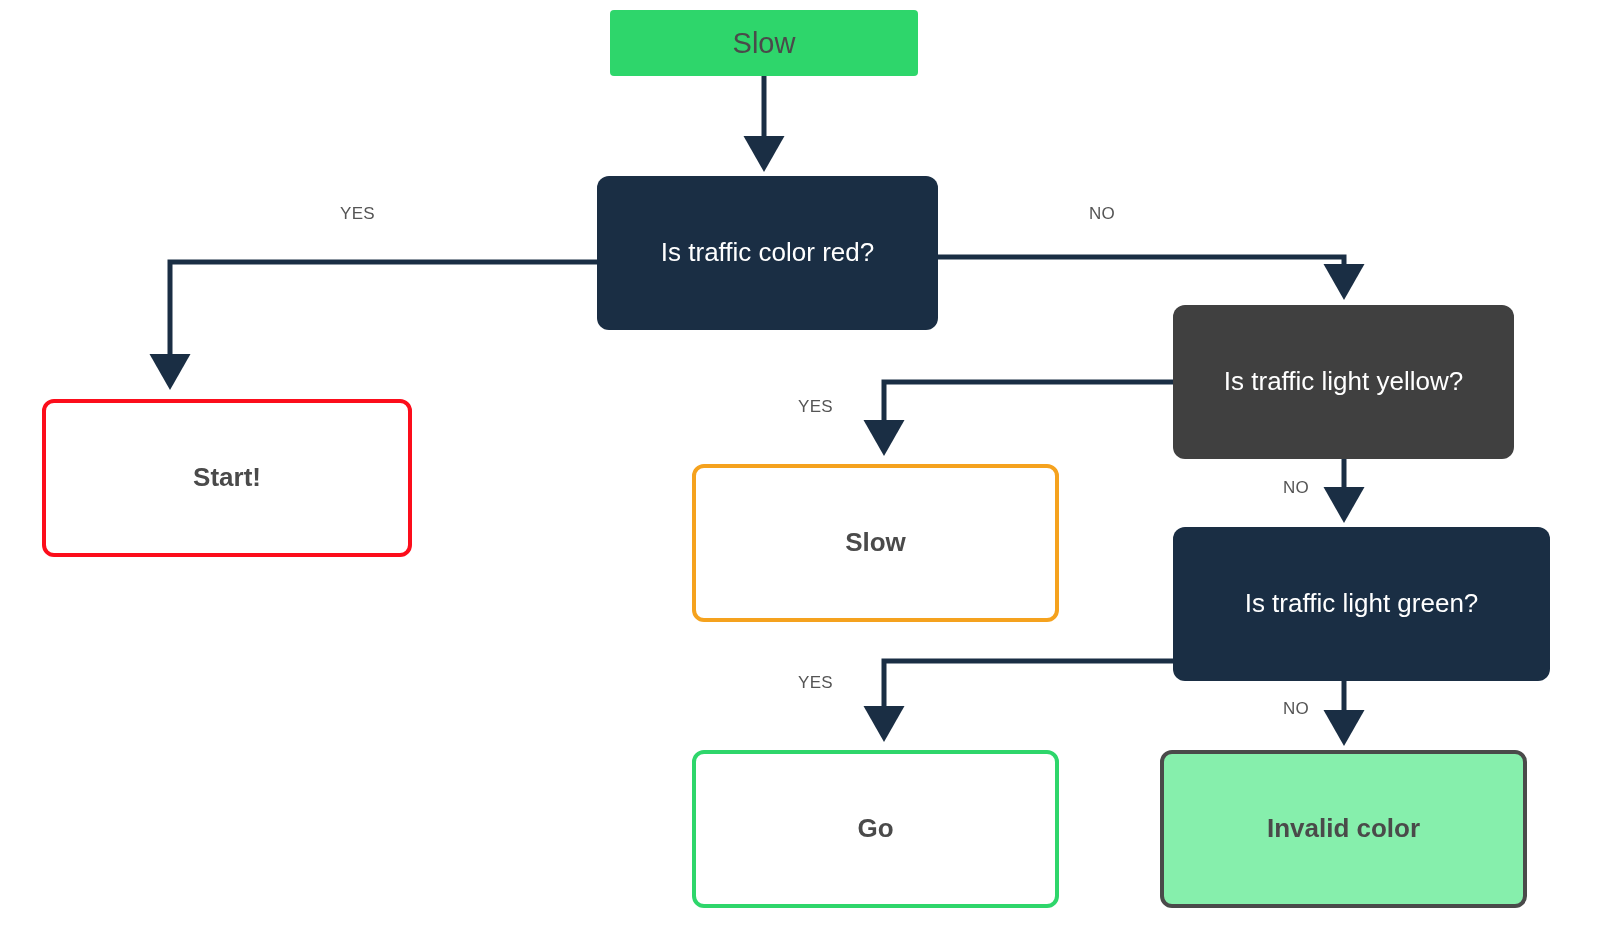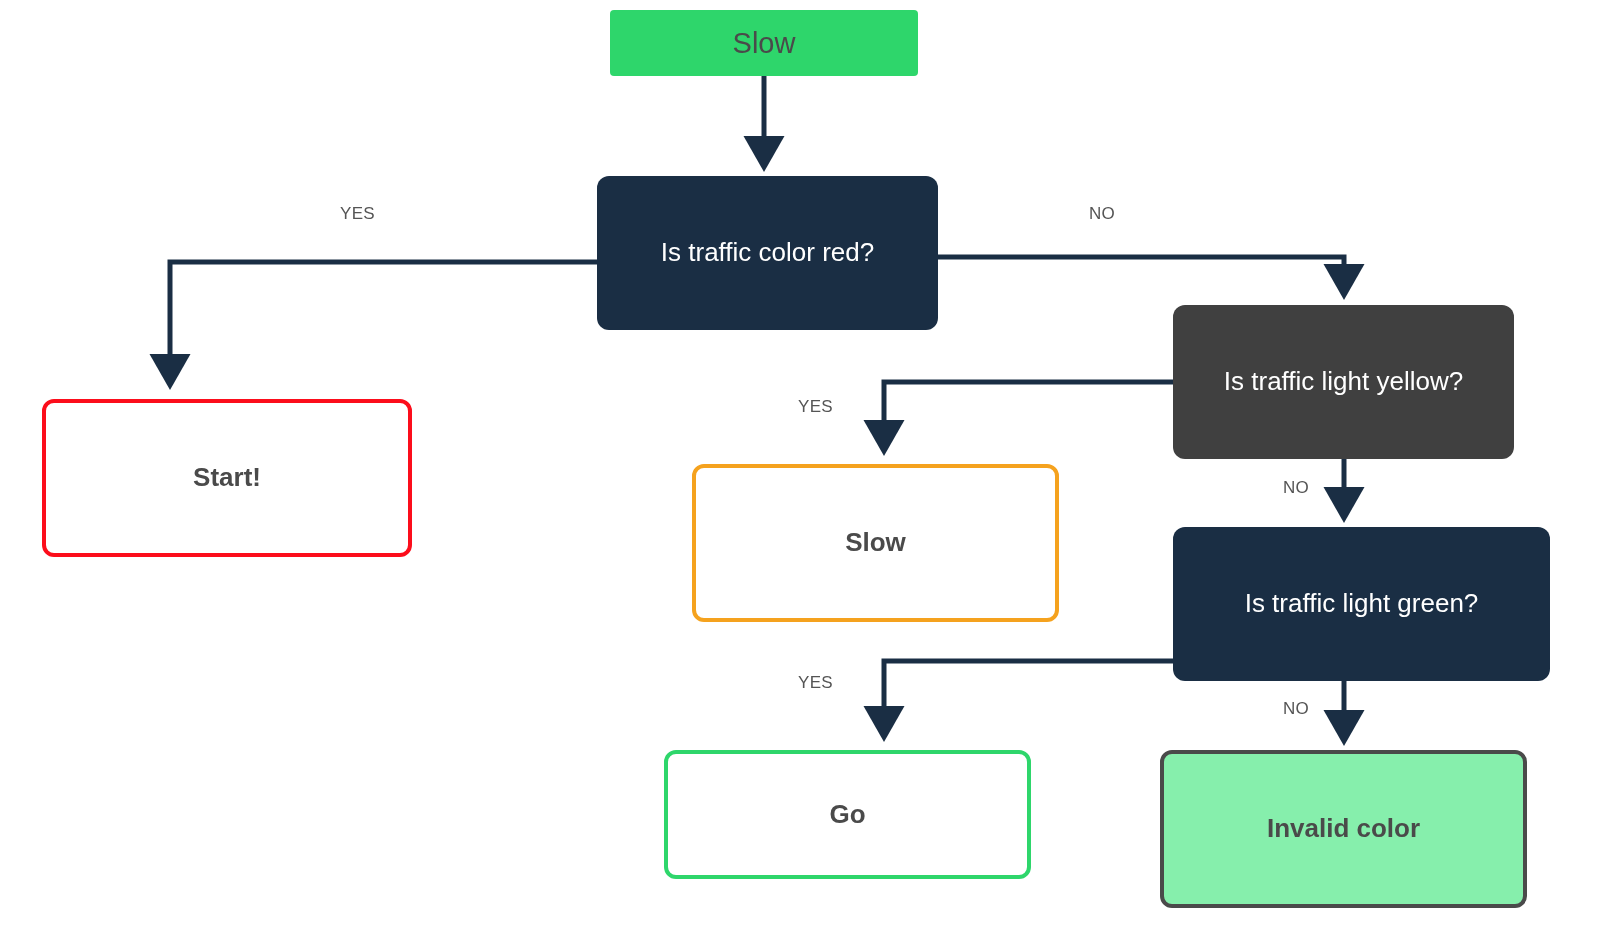--- a/index.html
+++ b/index.html
@@ -116,21 +116,21 @@
   <div class="node decision" style="left: 597px; top: 176px; width: 341px; height: 154px; background: rgb(26, 46, 68); color: rgb(255, 255, 255);">Is traffic color red?</div>
 
   <div class="node outcome stop" style="left: 42px; top: 399px; width: 370px; height: 158px; background: rgb(255, 255, 255); border-color: rgb(252, 13, 27); color: rgb(74, 74, 74);">Start!</div>
 
   <div class="node decision" style="left: 1173px; top: 305px; width: 341px; height: 154px; background: #404040; color: rgb(255, 255, 255);">Is traffic light yellow?</div>
 
   <div class="node outcome slow" style="left: 692px; top: 464px; width: 367px; height: 158px; background: rgb(255, 255, 255); border-color: rgb(245, 162, 30); color: rgb(74, 74, 74);">Slow</div>
 
   <div class="node decision" style="left: 1173px; top: 527px; width: 377px; height: 154px; background: rgb(26, 46, 68); color: rgb(255, 255, 255);">Is traffic light green?</div>
 
-  <div class="node outcome go" style="left: 664px; top: 750px; width: 367px; height: 129px; background: rgb(255, 255, 255); border-color: rgb(46, 214, 107); color: rgb(74, 74, 74);">Go</div>
+  <div class="node outcome go" style="left: 692px; top: 750px; width: 367px; height: 158px; background: rgb(255, 255, 255); border-color: rgb(46, 214, 107); color: rgb(74, 74, 74);">Go</div>
 
   <div class="node outcome invalid" style="left: 1160px; top: 750px; width: 367px; height: 158px; background: #86efac; border-color: rgb(74, 74, 74); color: rgb(74, 74, 74);">Invalid color</div>
 
   <div class="edge-label" style="left: 340px; top: 204px; color: rgb(85, 85, 85);">YES</div>
 
   <div class="edge-label" style="left: 1089px; top: 204px; color: rgb(85, 85, 85);">NO</div>
 
   <div class="edge-label" style="left: 798px; top: 397px; color: rgb(85, 85, 85);">YES</div>
 
   <div class="edge-label" style="left: 1283px; top: 478px; color: rgb(85, 85, 85);">NO</div>

